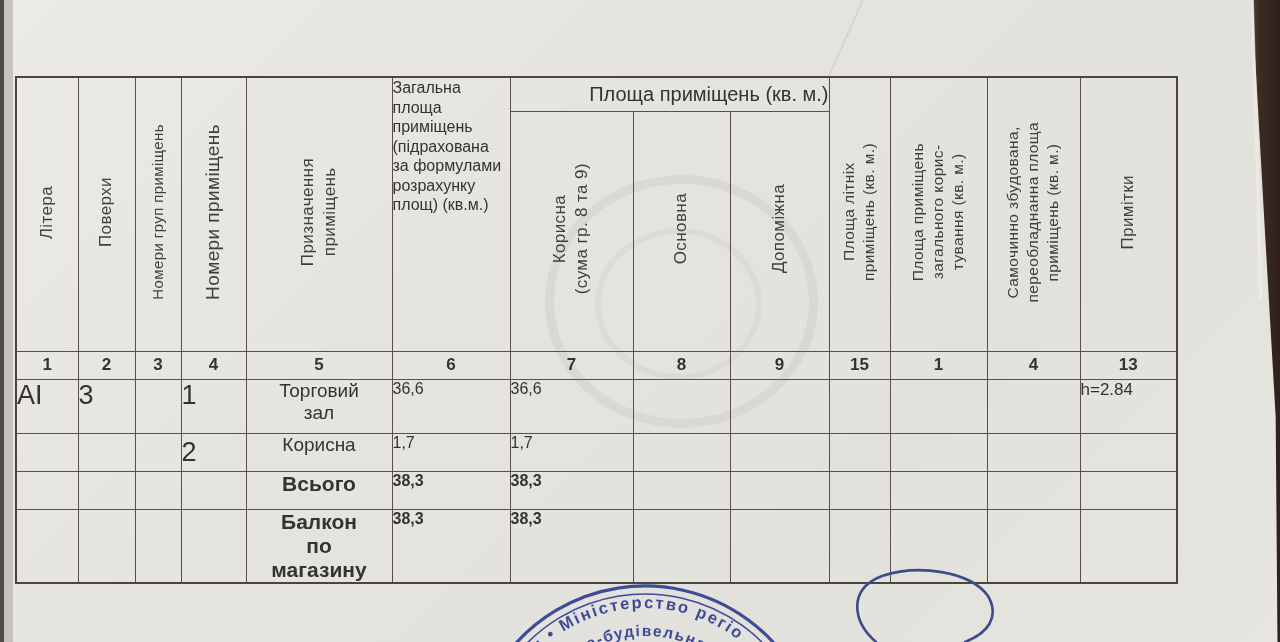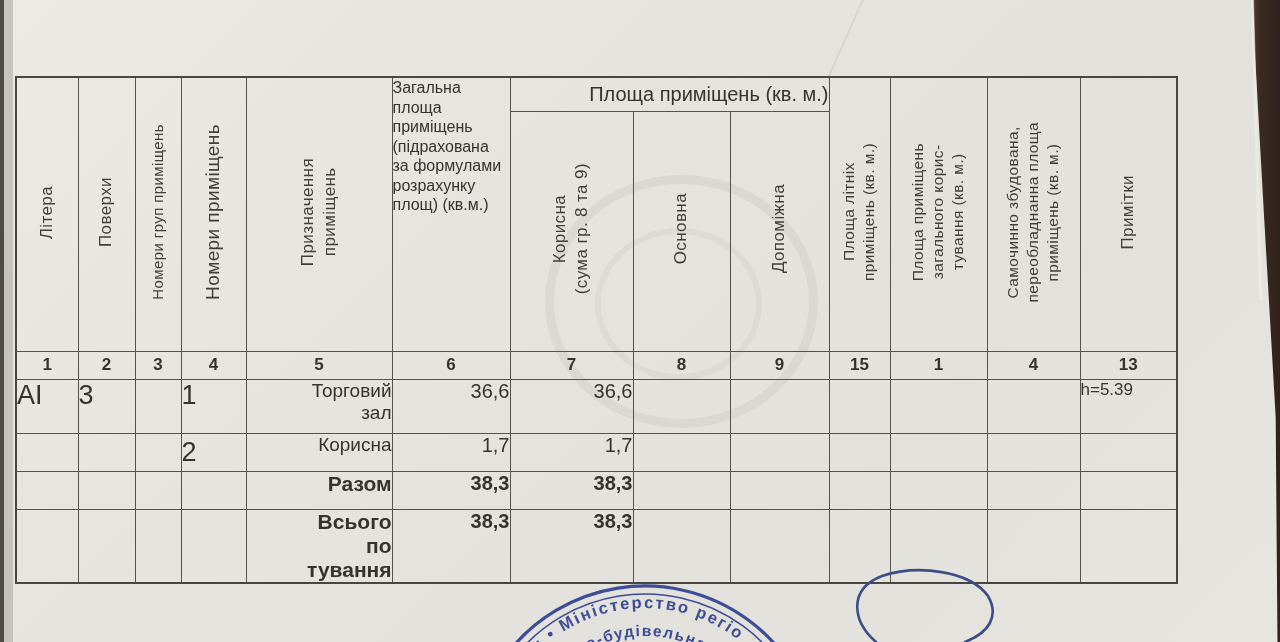--- a/index.html
+++ b/index.html
@@ -29,23 +29,23 @@
   table.doc{border:2px solid #4a463f;}
   .vcell{vertical-align:middle;text-align:center;}
   .vtext{display:inline-block;writing-mode:vertical-rl;transform:rotate(180deg);
     line-height:1.3;letter-spacing:.4px;color:#403e3a;}
   .vtext span{display:block;}
   .fs17{font-size:17px;} .fs15{font-size:15px;} .fs19{font-size:19px;} .fs16{font-size:15.5px;}
   .hdr6{vertical-align:top;text-align:left;font-size:16px;line-height:1.22;padding:3px 2px;color:#403e3a;}
   .spanhdr{font-size:20px;text-align:right;vertical-align:middle;color:#3a3834;}
   .numrow td{font-weight:bold;text-align:center;font-size:17px;color:#2e2c29;}
   .cbig{font-size:27px;text-align:left;color:#2e2c29;}
-  .purpose{font-size:19px;text-align:right;padding:2px 4px 2px 8px;vertical-align:top;color:#302e2b;}
+  .purpose{font-size:19px;text-align:center;padding:2px 4px 2px 8px;vertical-align:top;color:#302e2b;}
   .purpose .narrow{display:inline-block;max-width:100px;}
-  .val{font-size:20px;text-align:right;vertical-align:top;padding-top:3px;color:#2b2a27;}
+  .val{font-size:16px;text-align:left;vertical-align:top;padding-top:3px;color:#2b2a27;}
   .note{font-size:17px;text-align:left;vertical-align:top;padding:3px 2px 0 6px;color:#2e2c29;}
   tr.boldrow td{font-weight:bold;}
   tr.boldrow .purpose{font-size:21px;}
   .topnum{vertical-align:top;padding-top:4px;}
   
   .stamp{position:absolute;left:455px;top:582px;width:380px;height:60px;}
   .sig{position:absolute;left:838px;top:563px;width:185px;height:79px;}
 </style>
 </head>
 <body>
@@ -146,21 +146,21 @@
       <td class="cbig topnum">1</td>
       <td class="purpose">
         <span class="narrow">Торговий зал</span></td>
       <td class="val">36,6</td>
       <td class="val">36,6</td>
       <td></td>
       <td></td>
       <td></td>
       <td></td>
       <td></td>
-      <td class="note">h=5.39</td>
+      <td class="note">h=2.84</td>
     </tr>
 
     <tr style="height:38px">
       <td></td>
       <td></td>
       <td></td>
       <td class="cbig">2</td>
       <td class="purpose">Корисна</td>
       <td class="val">1,7</td>
       <td class="val">1,7</td>
@@ -170,38 +170,38 @@
       <td></td>
       <td></td>
       <td></td>
     </tr>
 
     <tr class="boldrow" style="height:38px">
       <td></td>
       <td></td>
       <td></td>
       <td></td>
-      <td class="purpose">Разом</td>
+      <td class="purpose">Всього</td>
       <td class="val">38,3</td>
       <td class="val">38,3</td>
       <td></td>
       <td></td>
       <td></td>
       <td></td>
       <td></td>
       <td></td>
     </tr>
 
     <tr class="boldrow" style="height:64px">
       <td></td>
       <td></td>
       <td></td>
       <td></td>
       <td class="purpose">
-        <span class="narrow">Всього по тування</span></td>
+        <span class="narrow">Балкон по магазину</span></td>
       <td class="val">38,3</td>
       <td class="val">38,3</td>
       <td></td>
       <td></td>
       <td></td>
       <td></td>
       <td></td>
       <td></td>
     </tr>
   </tbody>

